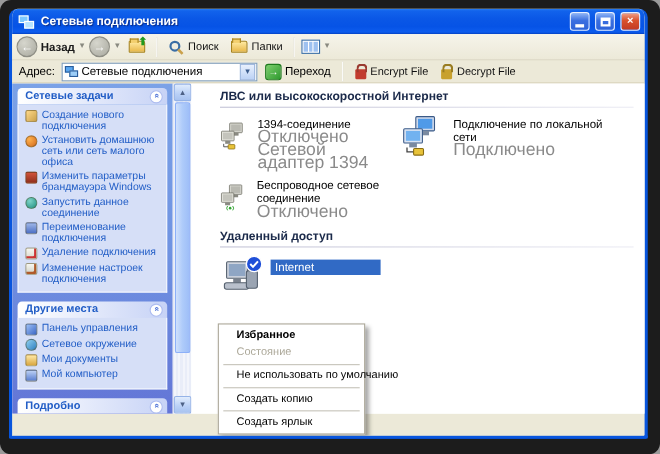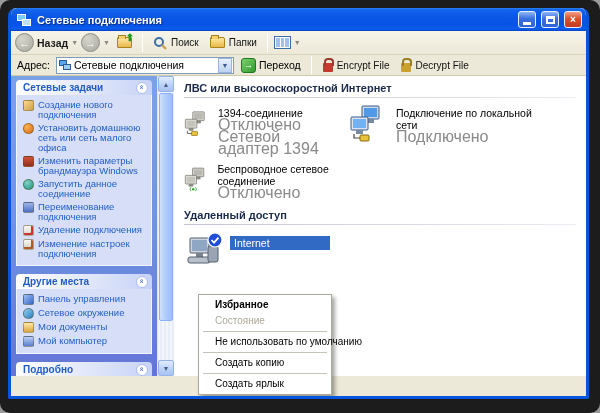--- a/index.html
+++ b/index.html
@@ -105,21 +105,21 @@
   .xsb { width:17px; flex:none; background:repeating-linear-gradient(90deg,#f3f5fb 0 2px,#e9edf8 2px 4px);
          display:flex; flex-direction:column; border-left:1px solid #e0e4f0; }
   .sb-btn { height:16px; flex:none; background:linear-gradient(180deg,#e0ecfd,#b9d0f6 60%,#a8c3f0);
             border:1px solid #95b3e7; border-radius:2px; color:#4d6185; font-size:7px;
             display:flex; align-items:center; justify-content:center; }
   .sb-thumb { margin:1px 1px; flex:none; height:228px; border-radius:2px; border:1px solid #8cb0f8;
               background:linear-gradient(90deg,#cfe0fc,#aecbfa 50%,#9ebef8); }
   .sb-fill { flex:1; }
 
   
-  .content { flex:1; position:relative; background:#fff; padding:6px 0 0 10px; overflow:hidden; }
+  .content { flex:1; position:relative; background:#fff; padding:6px 0 0 26px; overflow:hidden; }
   .sec-title { font-size:11px; font-weight:bold; color:#1b2a4a; }
   .sec-rule { height:1px; background:linear-gradient(90deg,#c3c3d6,#ececf4); margin:3px 10px 7px 0; }
   .conn-row { display:flex;gap:18px; }
   .conn-item { display:flex; gap:7px; margin-bottom:6px; }
   .conn-item.c1 { width:147px; }
   .conn-name { font-size:10.5px; color:#000; line-height:12px; }
   .conn-sub  { font-size:16px; color:#8a8a8a; line-height:12px; }
   .ctext { padding-top:2px; max-width:138px; }
   .dialup { display:flex; gap:4px; align-items:flex-start; }
   .sel-label { background:#316ac5; color:#fff; font-size:10.5px; padding:1px 4px; width:100px; margin-top:4px; }

